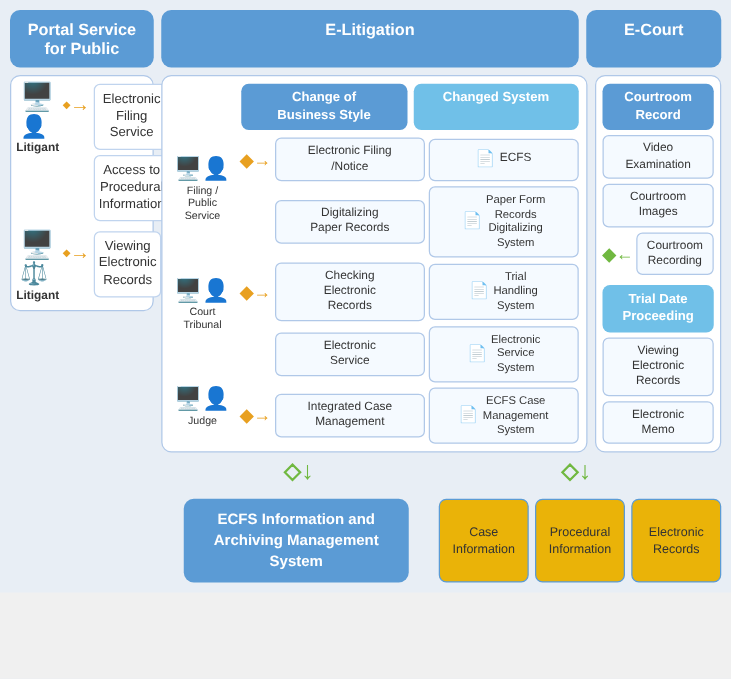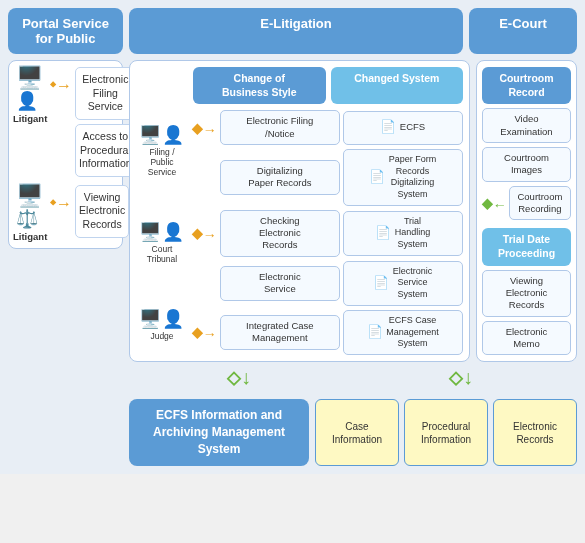--- a/index.html
+++ b/index.html
@@ -198,21 +198,21 @@
       min-height: 28px;
       display: flex;
       align-items: center;
       justify-content: center;
     }
 
     
     .bottom-section {
       margin-top: 6px;
       display: flex;
-      gap: 6px;
+      gap: 24px;
       align-items: stretch;
     }
     .ecfs-main-box {
       background: #5b9bd5;
       color: #fff;
       border-radius: 8px;
       padding: 8px 10px;
       font-size: 12px;
       font-weight: bold;
       text-align: center;
@@ -223,21 +223,21 @@
       align-items: center;
       justify-content: center;
     }
     .ecfs-sub-boxes {
       display: flex;
       gap: 5px;
       flex: 1;
     }
     .ecfs-sub-box {
       flex: 1;
-      background: #fef9c3;
+      background: #eab308;
       border: 1.5px solid #5b9bd5;
       border-radius: 6px;
       text-align: center;
       font-size: 10px;
       color: #333;
       padding: 6px 3px;
       display: flex;
       align-items: center;
       justify-content: center;
       line-height: 1.3;

